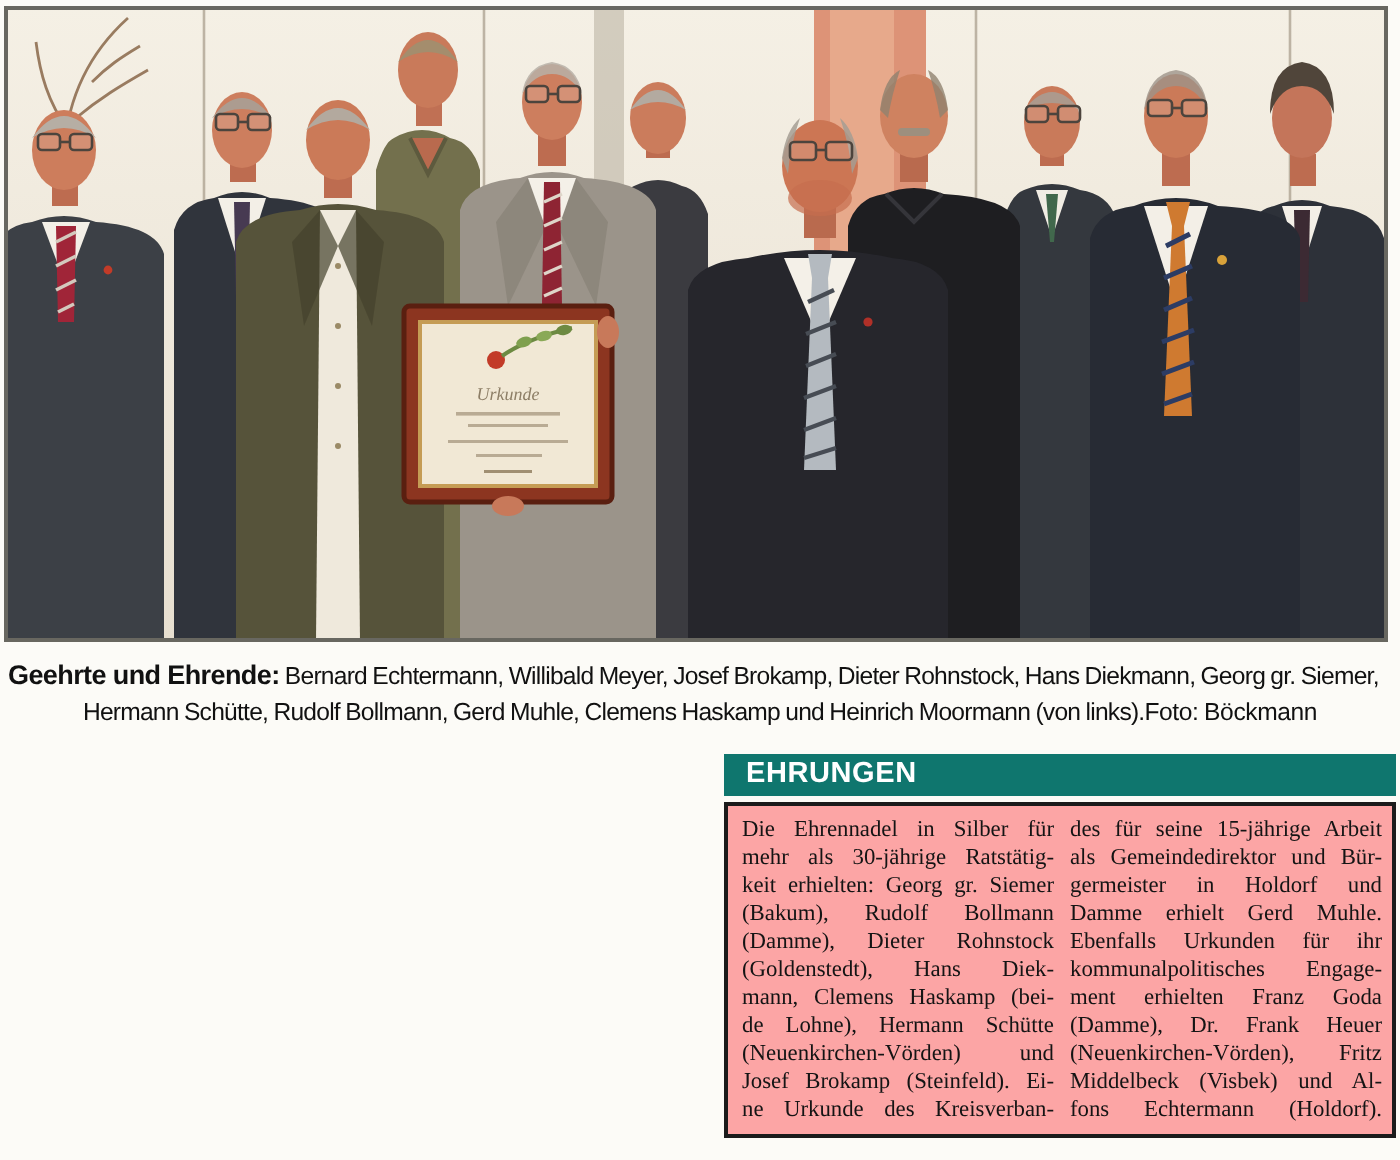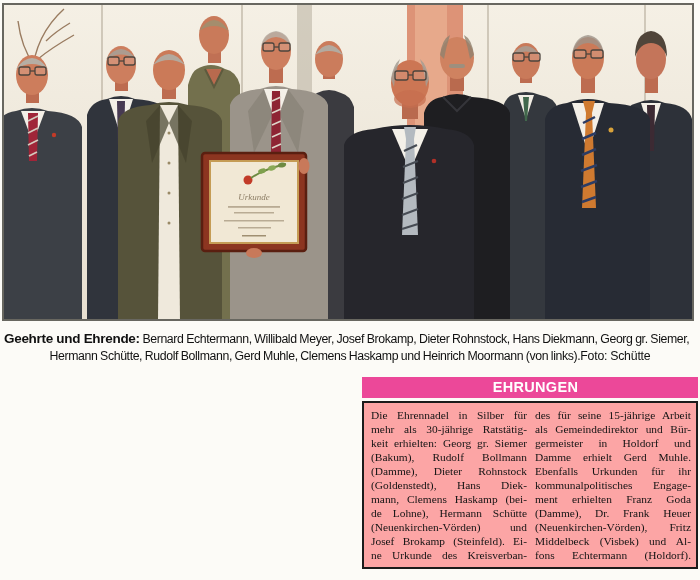--- a/index.html
+++ b/index.html
@@ -250,26 +250,26 @@
   <rect x="1" y="1" width="690" height="316" fill="none" stroke="#686760" stroke-width="2"></rect>
 </svg>
 </div>
 
 <div class="caption">
   <div class="cap-line1">
     <span class="cap-lead">Geehrte und Ehrende:</span><span class="cap-text"> Bernard Echtermann, Willibald Meyer, Josef Brokamp, Dieter Rohnstock, Hans Diekmann, Georg gr. Siemer,</span>
   </div>
   <div class="cap-line2">
     <span class="cap-text">Hermann Schütte, Rudolf Bollmann, Gerd Muhle, Clemens Haskamp und Heinrich Moormann (von links).</span>
-    <span class="cap-text cap-credit">Foto: Schütte</span>
+    <span class="cap-text cap-credit">Foto: Böckmann</span>
   </div>
 </div>
 
 <div class="honors">
-  <div class="honors-bar" style="background: #ec4899; text-align: center;">
+  <div class="honors-bar" style="background: #0f766e;">
     <span>EHRUNGEN</span>
   </div>
   <div class="honors-body">
     <div class="honors-col">Die Ehrennadel in Silber für
 mehr als 30-jährige Ratstätig-
 keit erhielten: Georg gr. Siemer
 (Bakum), Rudolf Bollmann
 (Damme), Dieter Rohnstock
 (Goldenstedt), Hans Diek-
 mann, Clemens Haskamp (bei-

